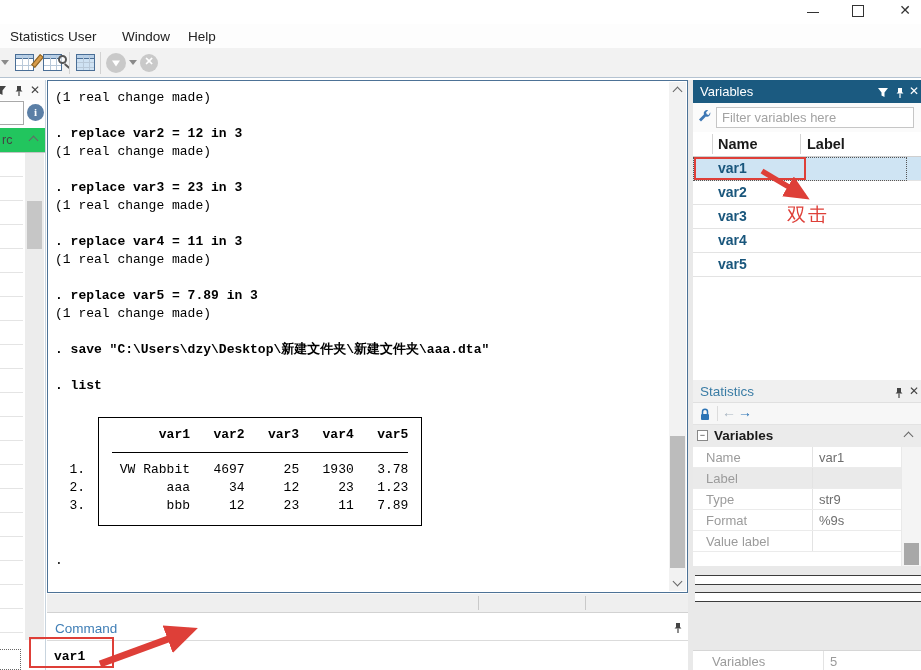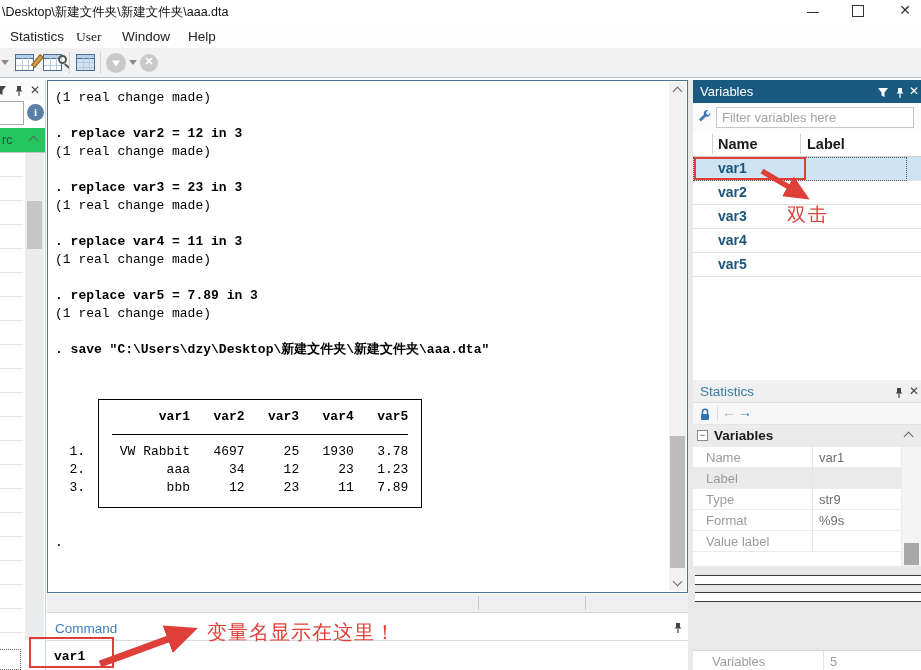--- a/index.html
+++ b/index.html
@@ -14,21 +14,21 @@
   .winbtn { top:0; width:34px; height:22px; text-align:center; cursor:default; }
   #btn-min  { left:796px; }
   #btn-max  { left:841px; }
   #btn-close{ left:888px; }
   #btn-min .glyph { position:absolute; left:11px; top:12px; width:12px; height:0; border-top:1.6px solid #333; }
   #btn-max .glyph { position:absolute; left:11px; top:5px; width:12px; height:12px; border:1.4px solid #333; }
   #btn-close .glyph { position:absolute; left:0; top:2px; width:34px; font-size:14px; color:#333; }
 
   #menubar { left:0; top:24px; width:921px; height:24px; background:#fdfdfd; }
   .menu-item { position:absolute; top:3px; height:19px; font-size:13.5px; color:#222; padding:2px 4px; }
-  #menubar .m0 { left:6px; } #menubar .m1 { left:72px;font-family:Liberation Serif, serif; } #menubar .m2 { left:118px; } #menubar .m3 { left:184px; }
+  #menubar .m0 { left:6px; } #menubar .m1 { left:64px; } #menubar .m2 { left:118px; } #menubar .m3 { left:184px; }
 
   #toolbar { left:0; top:48px; width:921px; height:30px; background:#f2f2f2; border-bottom:1px solid #b5c3d1; }
   .tchev { position:absolute; top:12px; width:0; height:0; border-left:4px solid transparent; border-right:4px solid transparent; border-top:5px solid #8a8a8a; }
   .tico { position:absolute; top:4px; width:24px; height:22px; }
   .tbl { position:absolute; left:1px; top:2px; width:19px; height:17px; background:#fff; border:1px solid #4a6e96; }
   .tbl .hd { position:absolute; left:0; top:0; right:0; height:4px; background:#b8d0e8; border-bottom:1px solid #4a6e96; }
   .tbl .v { position:absolute; top:0; bottom:0; width:1px; background:#b9c9d9; }
   .tbl .h { position:absolute; left:0; right:0; height:1px; background:#b9c9d9; }
   .pencil { position:absolute; right:-2px; top:2px; width:5px; height:14px; background:#d79b4a; border:1px solid #8a6428; transform:rotate(40deg); }
   .mag { position:absolute; right:-1px; top:3px; width:9px; height:9px; border:2px solid #555; border-radius:50%; background:rgba(255,255,255,.7); }
@@ -148,21 +148,20 @@
 
   .icon12 { width:12px; height:12px; display:inline-block; }
   .xglyph { font-size:12px; line-height:12px; }
 </style>
 </head>
 <body>
 
 <div id="app">
 
   <div class="abs" id="titlebar">
-    <div class="abs" id="title-text">\Desktop\新建文件夹\新建文件夹\aaa.dta</div>
     <div class="abs winbtn" id="btn-min">
         <span class="glyph"></span>
       </div>
     <div class="abs winbtn" id="btn-max">
         <span class="glyph"></span>
       </div>
     <div class="abs winbtn" id="btn-close">
         <span class="glyph">✕</span>
       </div>
   </div>
@@ -249,20 +248,21 @@
       <div class="cline">(1 real change made)</div>
       <div class="cline"></div>
       <div class="cline cmd">. replace var4 = 11 in 3</div>
       <div class="cline">(1 real change made)</div>
       <div class="cline"></div>
       <div class="cline cmd">. replace var5 = 7.89 in 3</div>
       <div class="cline">(1 real change made)</div>
       <div class="cline"></div>
       <div class="cline cmd">. save "C:\Users\dzy\Desktop\新建文件夹\新建文件夹\aaa.dta"</div>
       <div class="cline"></div>
+      <div class="cline cmd">. list</div>
 
       <div id="list-table-wrap">
         <div id="row-nums">
           <div>1.</div>
           <div>2.</div>
           <div>3.</div>
         </div>
         <div id="list-table">
           <div class="tr hdr">
             <span class="c c0">var1</span>
@@ -421,21 +421,20 @@
     <div class="pp-bar" id="pp-bar1"></div>
     <div class="pp-bar" id="pp-bar2"></div>
     <div id="pp-bottom-row">
       <span class="lb">Variables</span>
       <span class="vdiv"></span>
       <span class="vl">5</span>
     </div>
   </div>
 
   <div class="abs" id="cmd-red-rect"></div>
-  <div class="abs" id="cmd-anno-text">变量名显示在这里！</div>
   <svg class="abs" id="anno-svg">
     <defs>
       <marker id="arrowhead" markerWidth="4.6" markerHeight="4.2" refX="3.4" refY="2.1" orient="auto">
         <polygon points="0 0, 4.6 2.1, 0 4.2" fill="#de3f38"></polygon>
       </marker>
     </defs>
     <line x1="762" y1="171" x2="804" y2="196" stroke="#de3f38" stroke-width="5.5" marker-end="url(#arrowhead)"></line>
     <line x1="100" y1="664" x2="190" y2="631" stroke="#de3f38" stroke-width="7" marker-end="url(#arrowhead)"></line>
   </svg>
 

